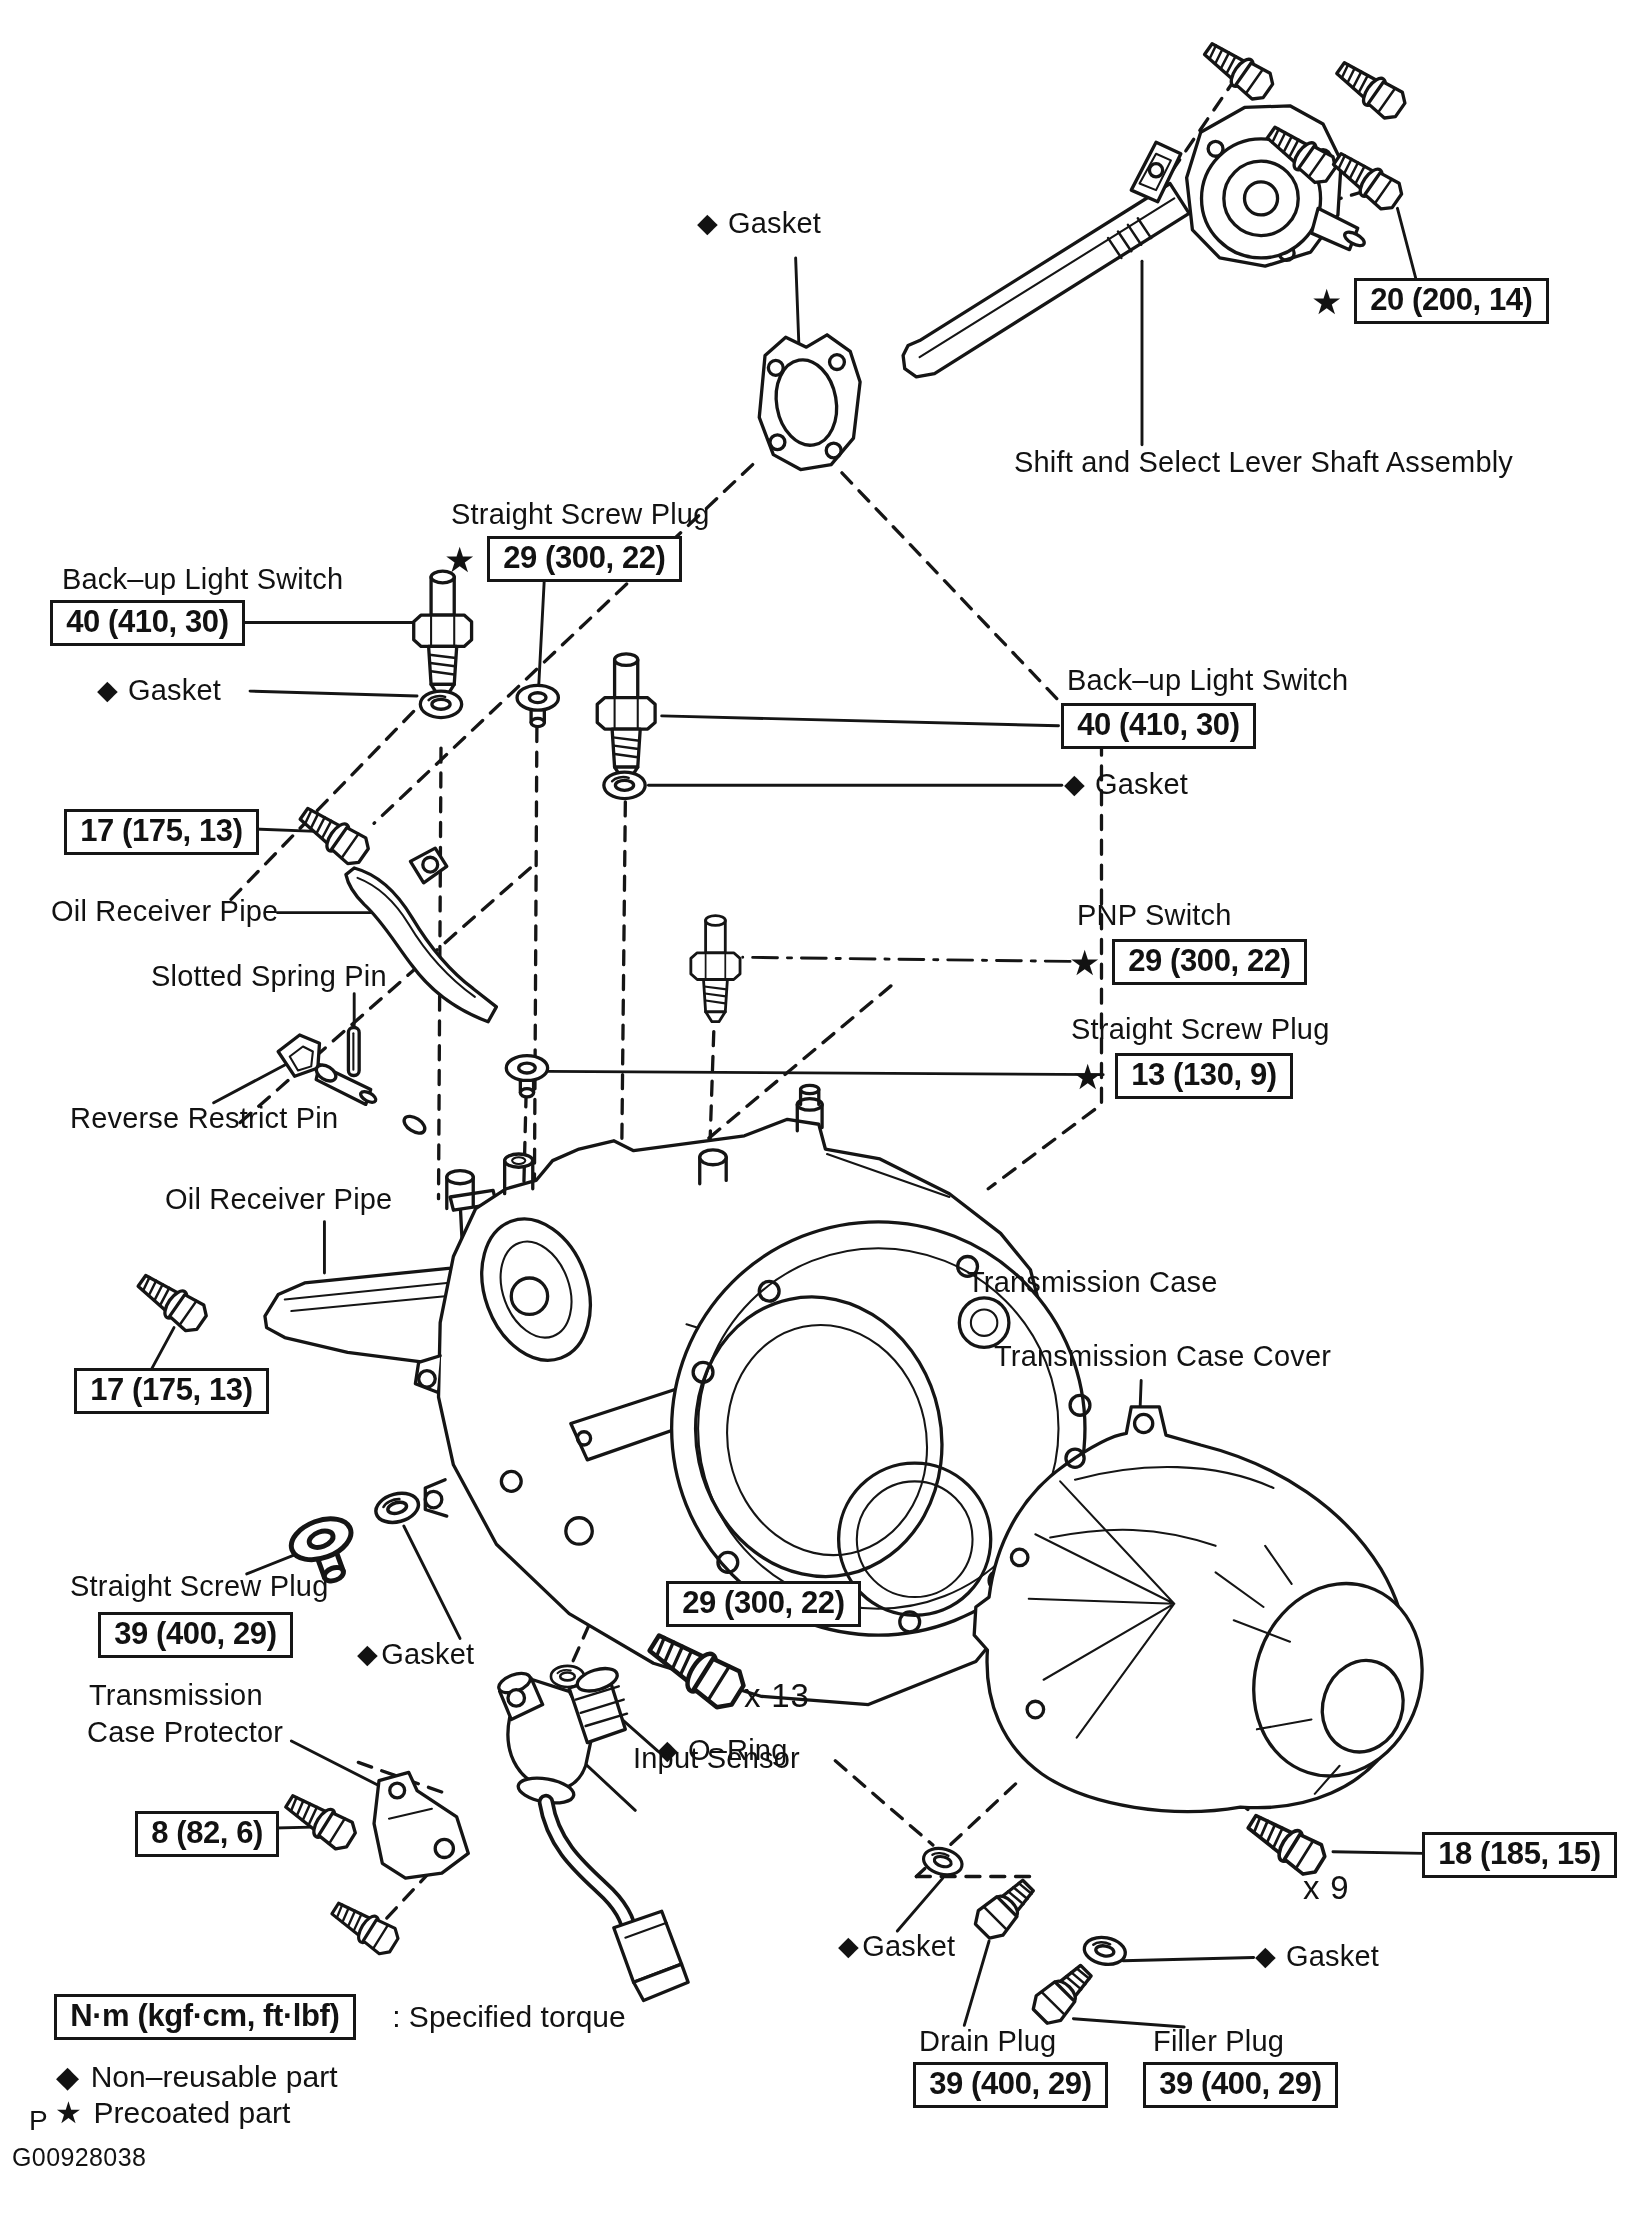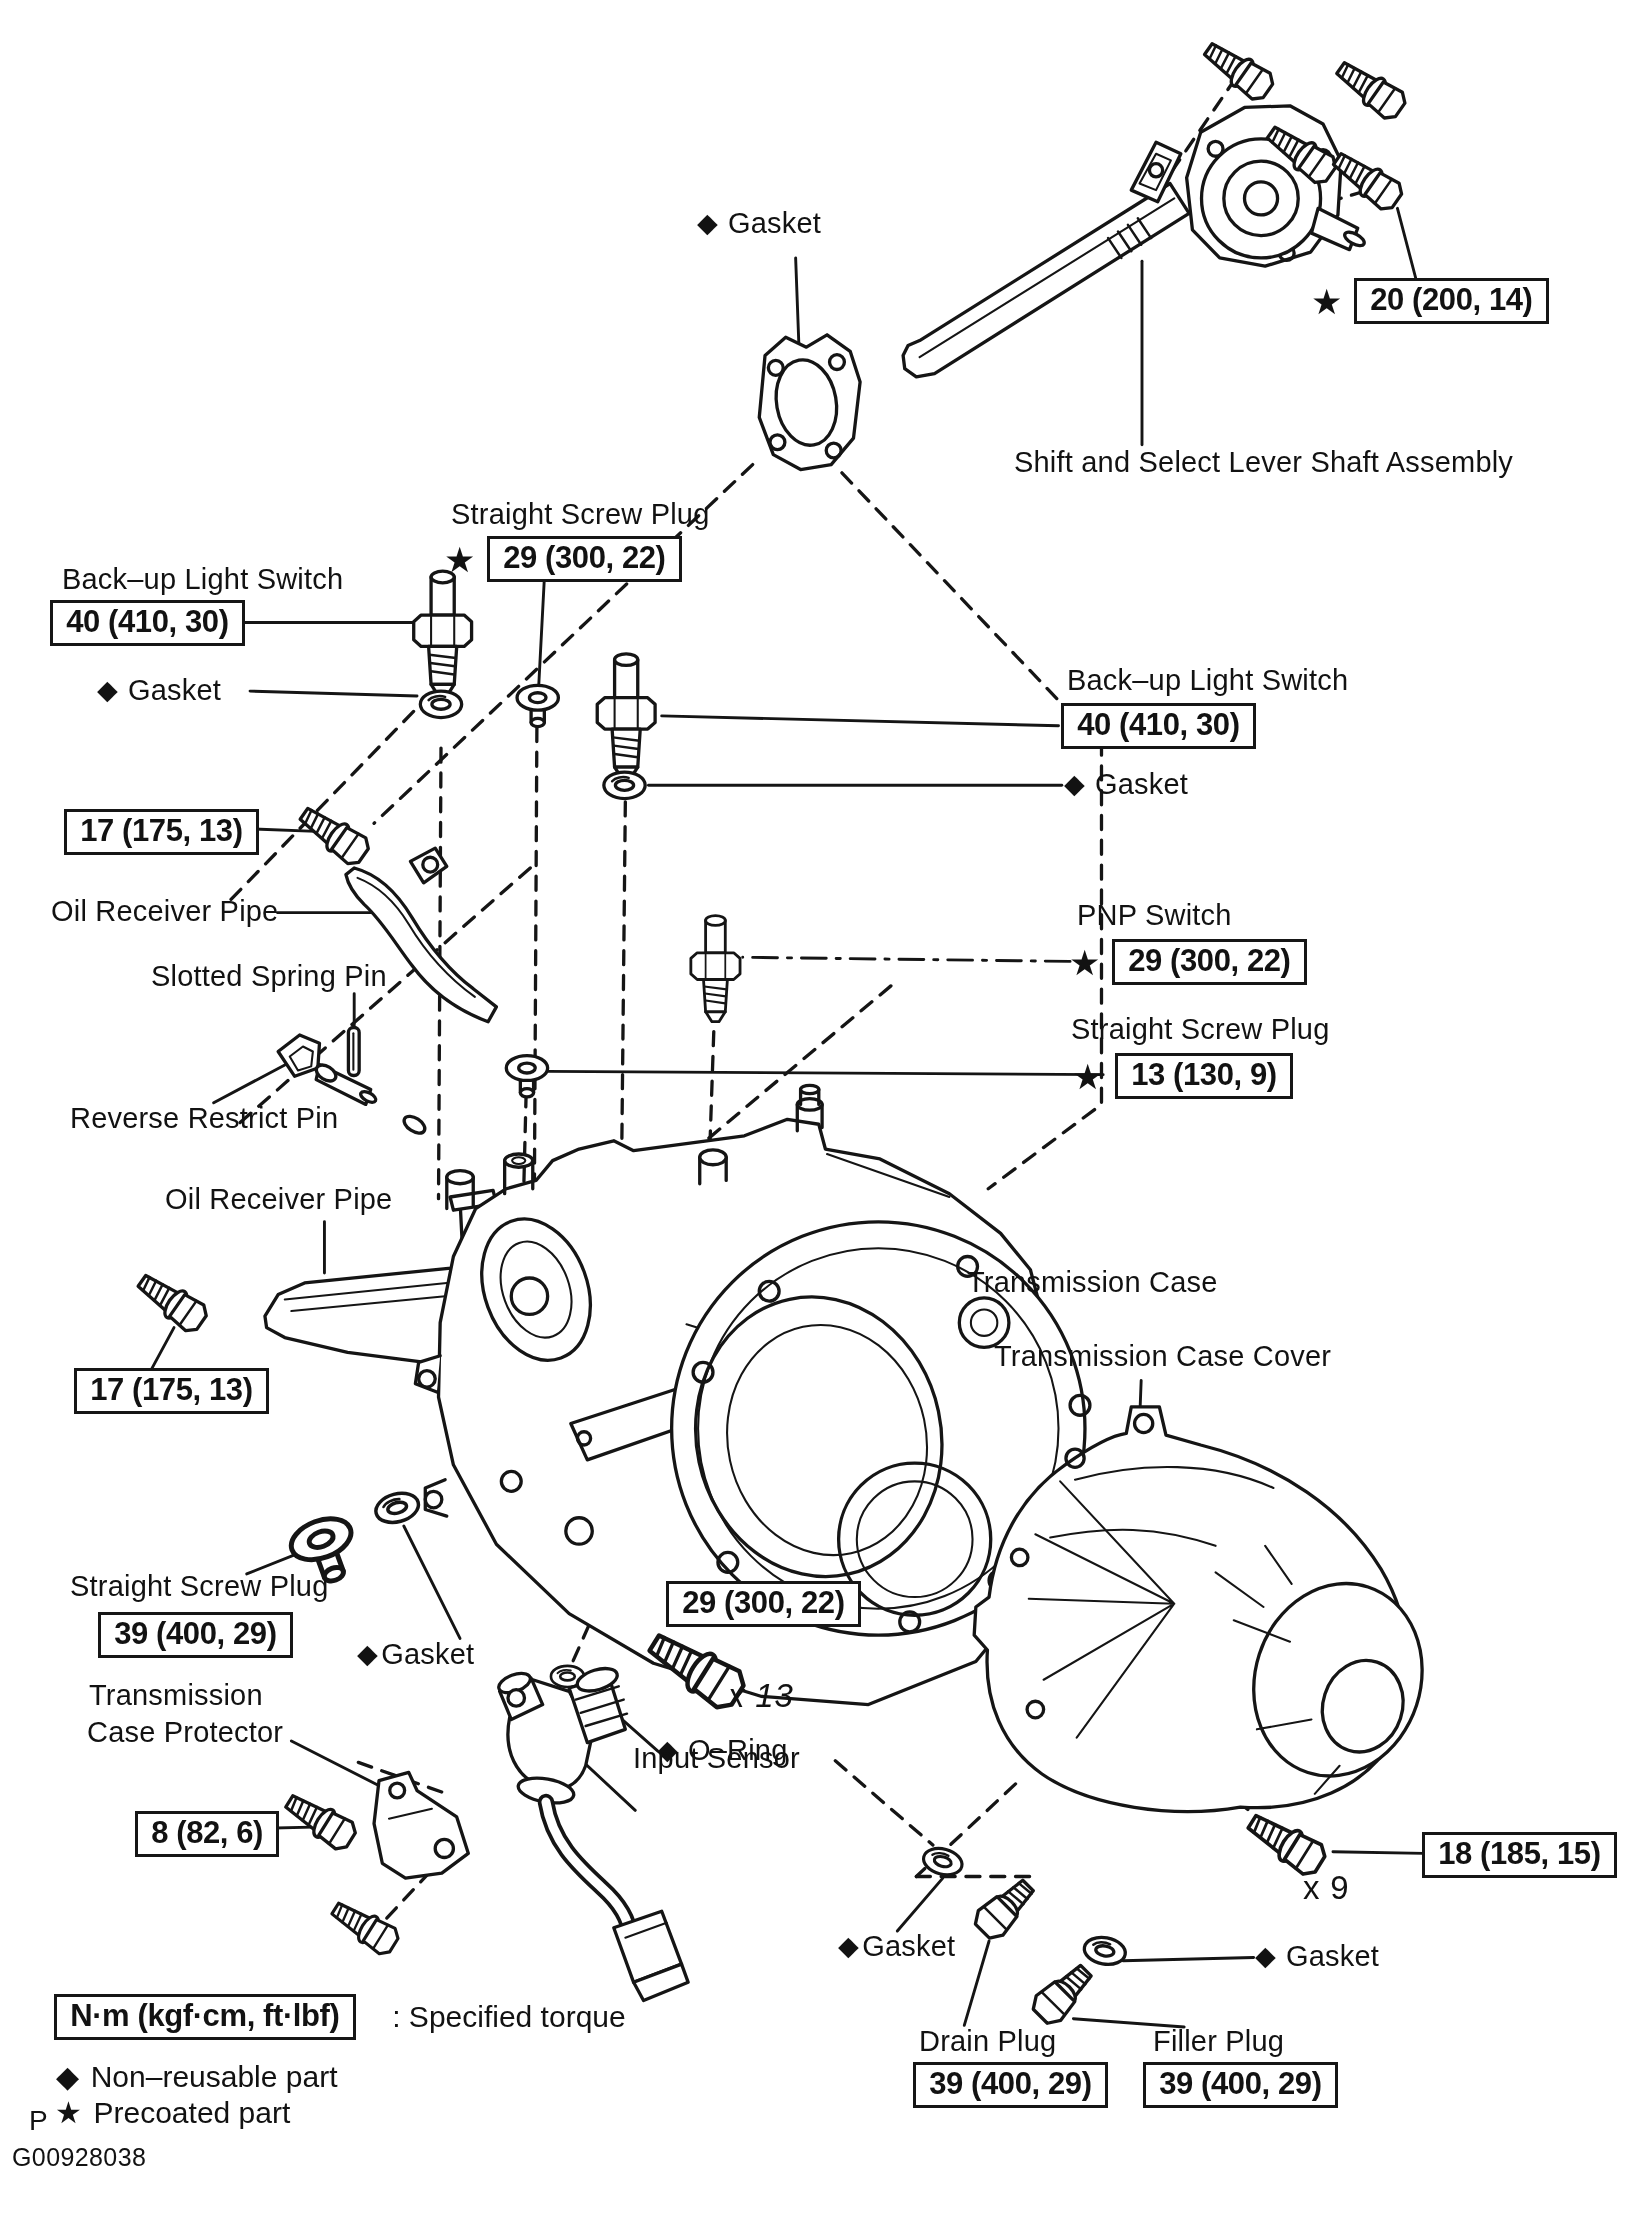--- a/index.html
+++ b/index.html
@@ -441,21 +441,21 @@
   <div class="lbl" style="left:89px;top:1680px;">
     <span>Transmission</span>
   </div>
   <div class="lbl" style="left:87px;top:1717px;">
     <span>Case Protector</span>
   </div>
 
   <div class="tbox" style="left:666px;top:1581px;">
     <span class="box">29 (300, 22)</span>
   </div>
-  <div class="mult" style="left:728px;top:1677px;font-style:italic;">x 13</div>
+  <div class="mult" style="left:744px;top:1677px;">x 13</div>
 
   <div class="lbl" style="left:657px;top:1735px;">
     <span class="sym">◆</span>
     <span>O–Ring</span>
   </div>
 
   <div class="lbl" style="left:633px;top:1743px;text-align:right;">
     <span>Input Sensor</span>
   </div>
 

